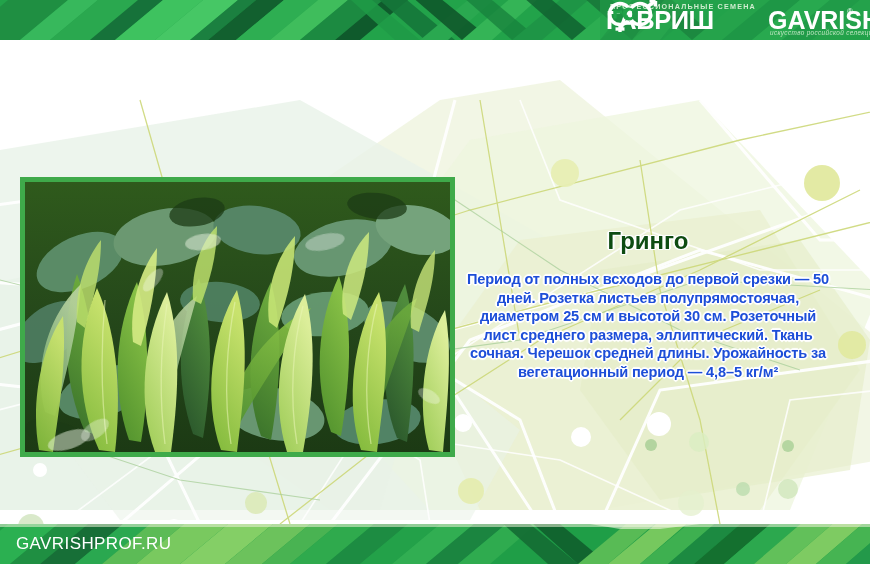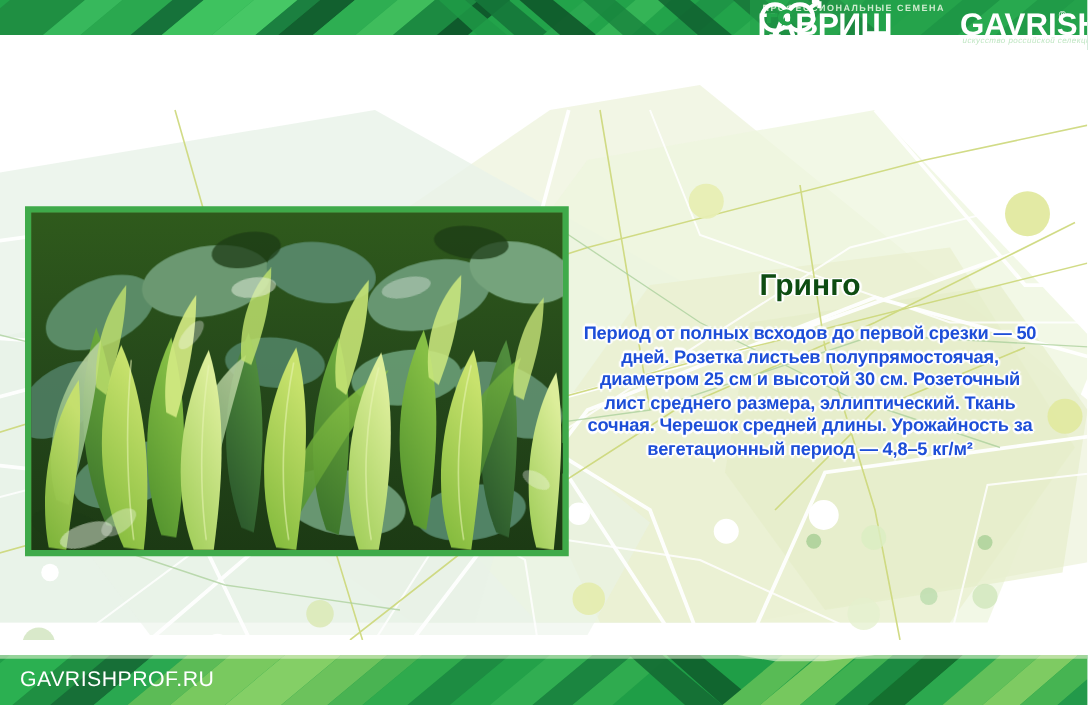--- a/index.html
+++ b/index.html
@@ -109,21 +109,21 @@
     font-style: italic;
     letter-spacing: 0.35px;
     font-family: "Liberation Sans", sans-serif;
     white-space: nowrap;
   }
 
   
   .stage {
     position: absolute;
     left: 0;
-    top: 28px;
+    top: 40px;
     width: 870px;
     height: 484px;
     background: #ffffff;
     overflow: hidden;
   }
   .bg-art {
     position: absolute;
     left: 0;
     top: 0;
     width: 870px;

